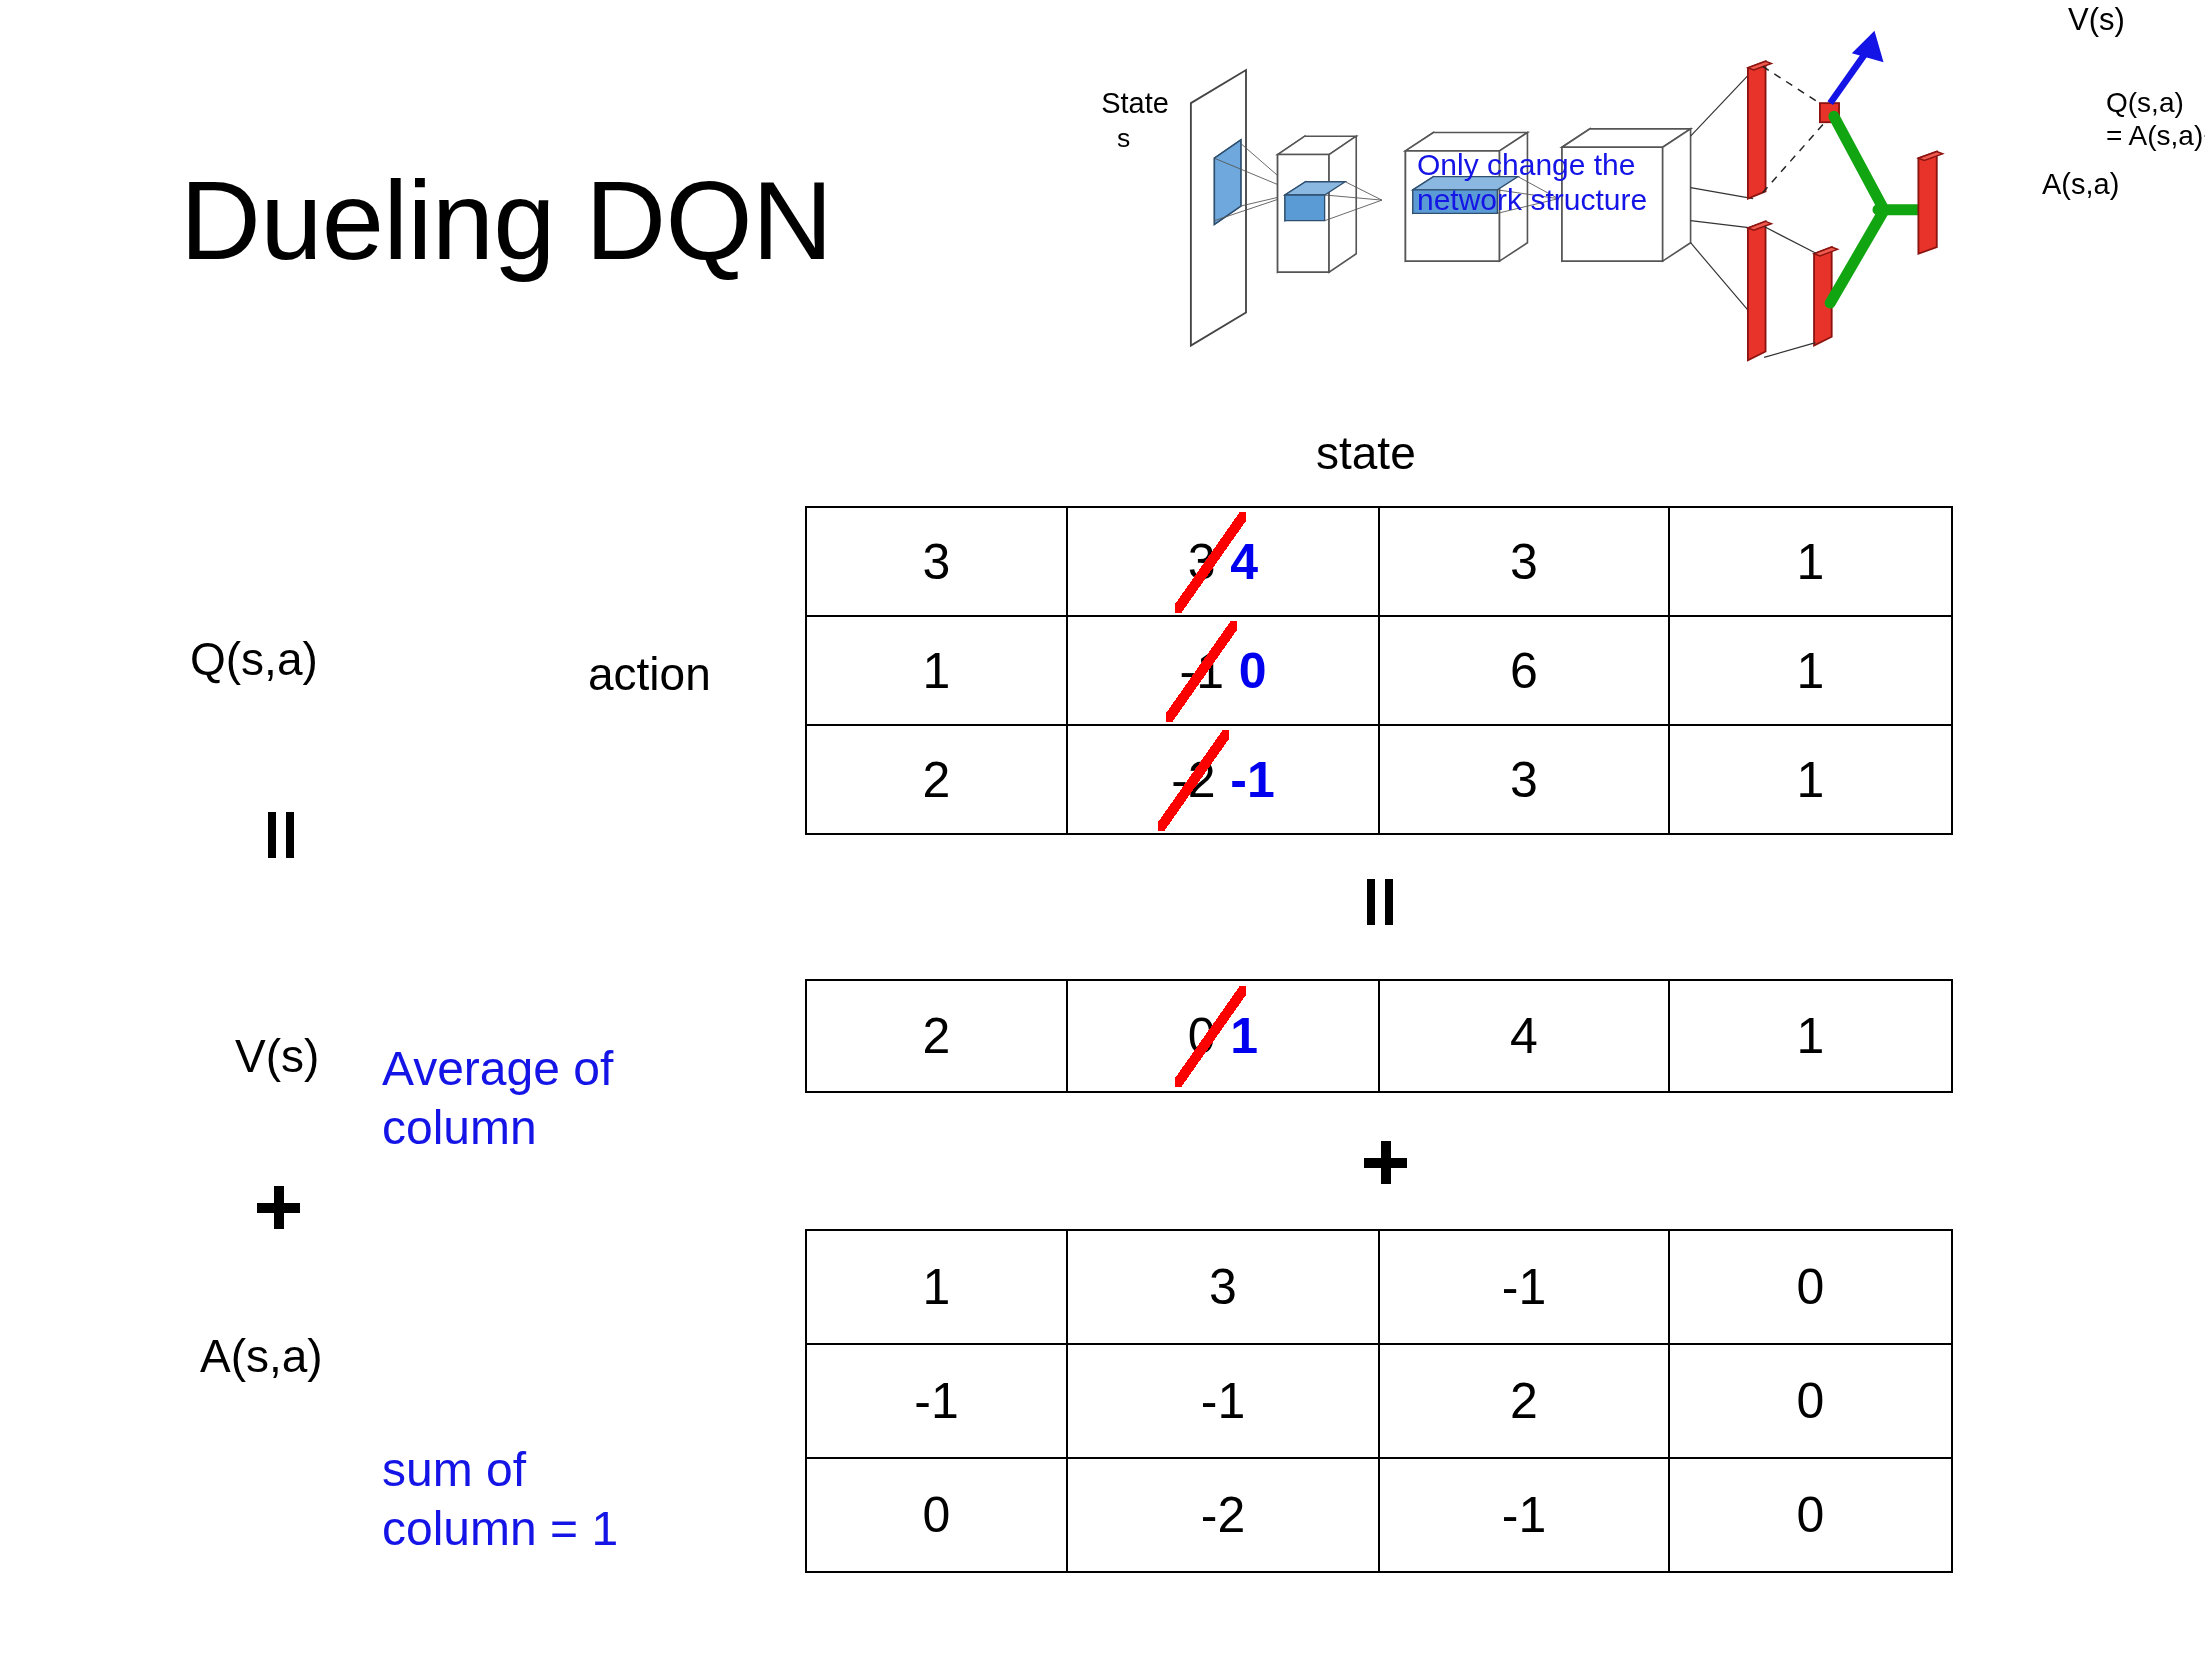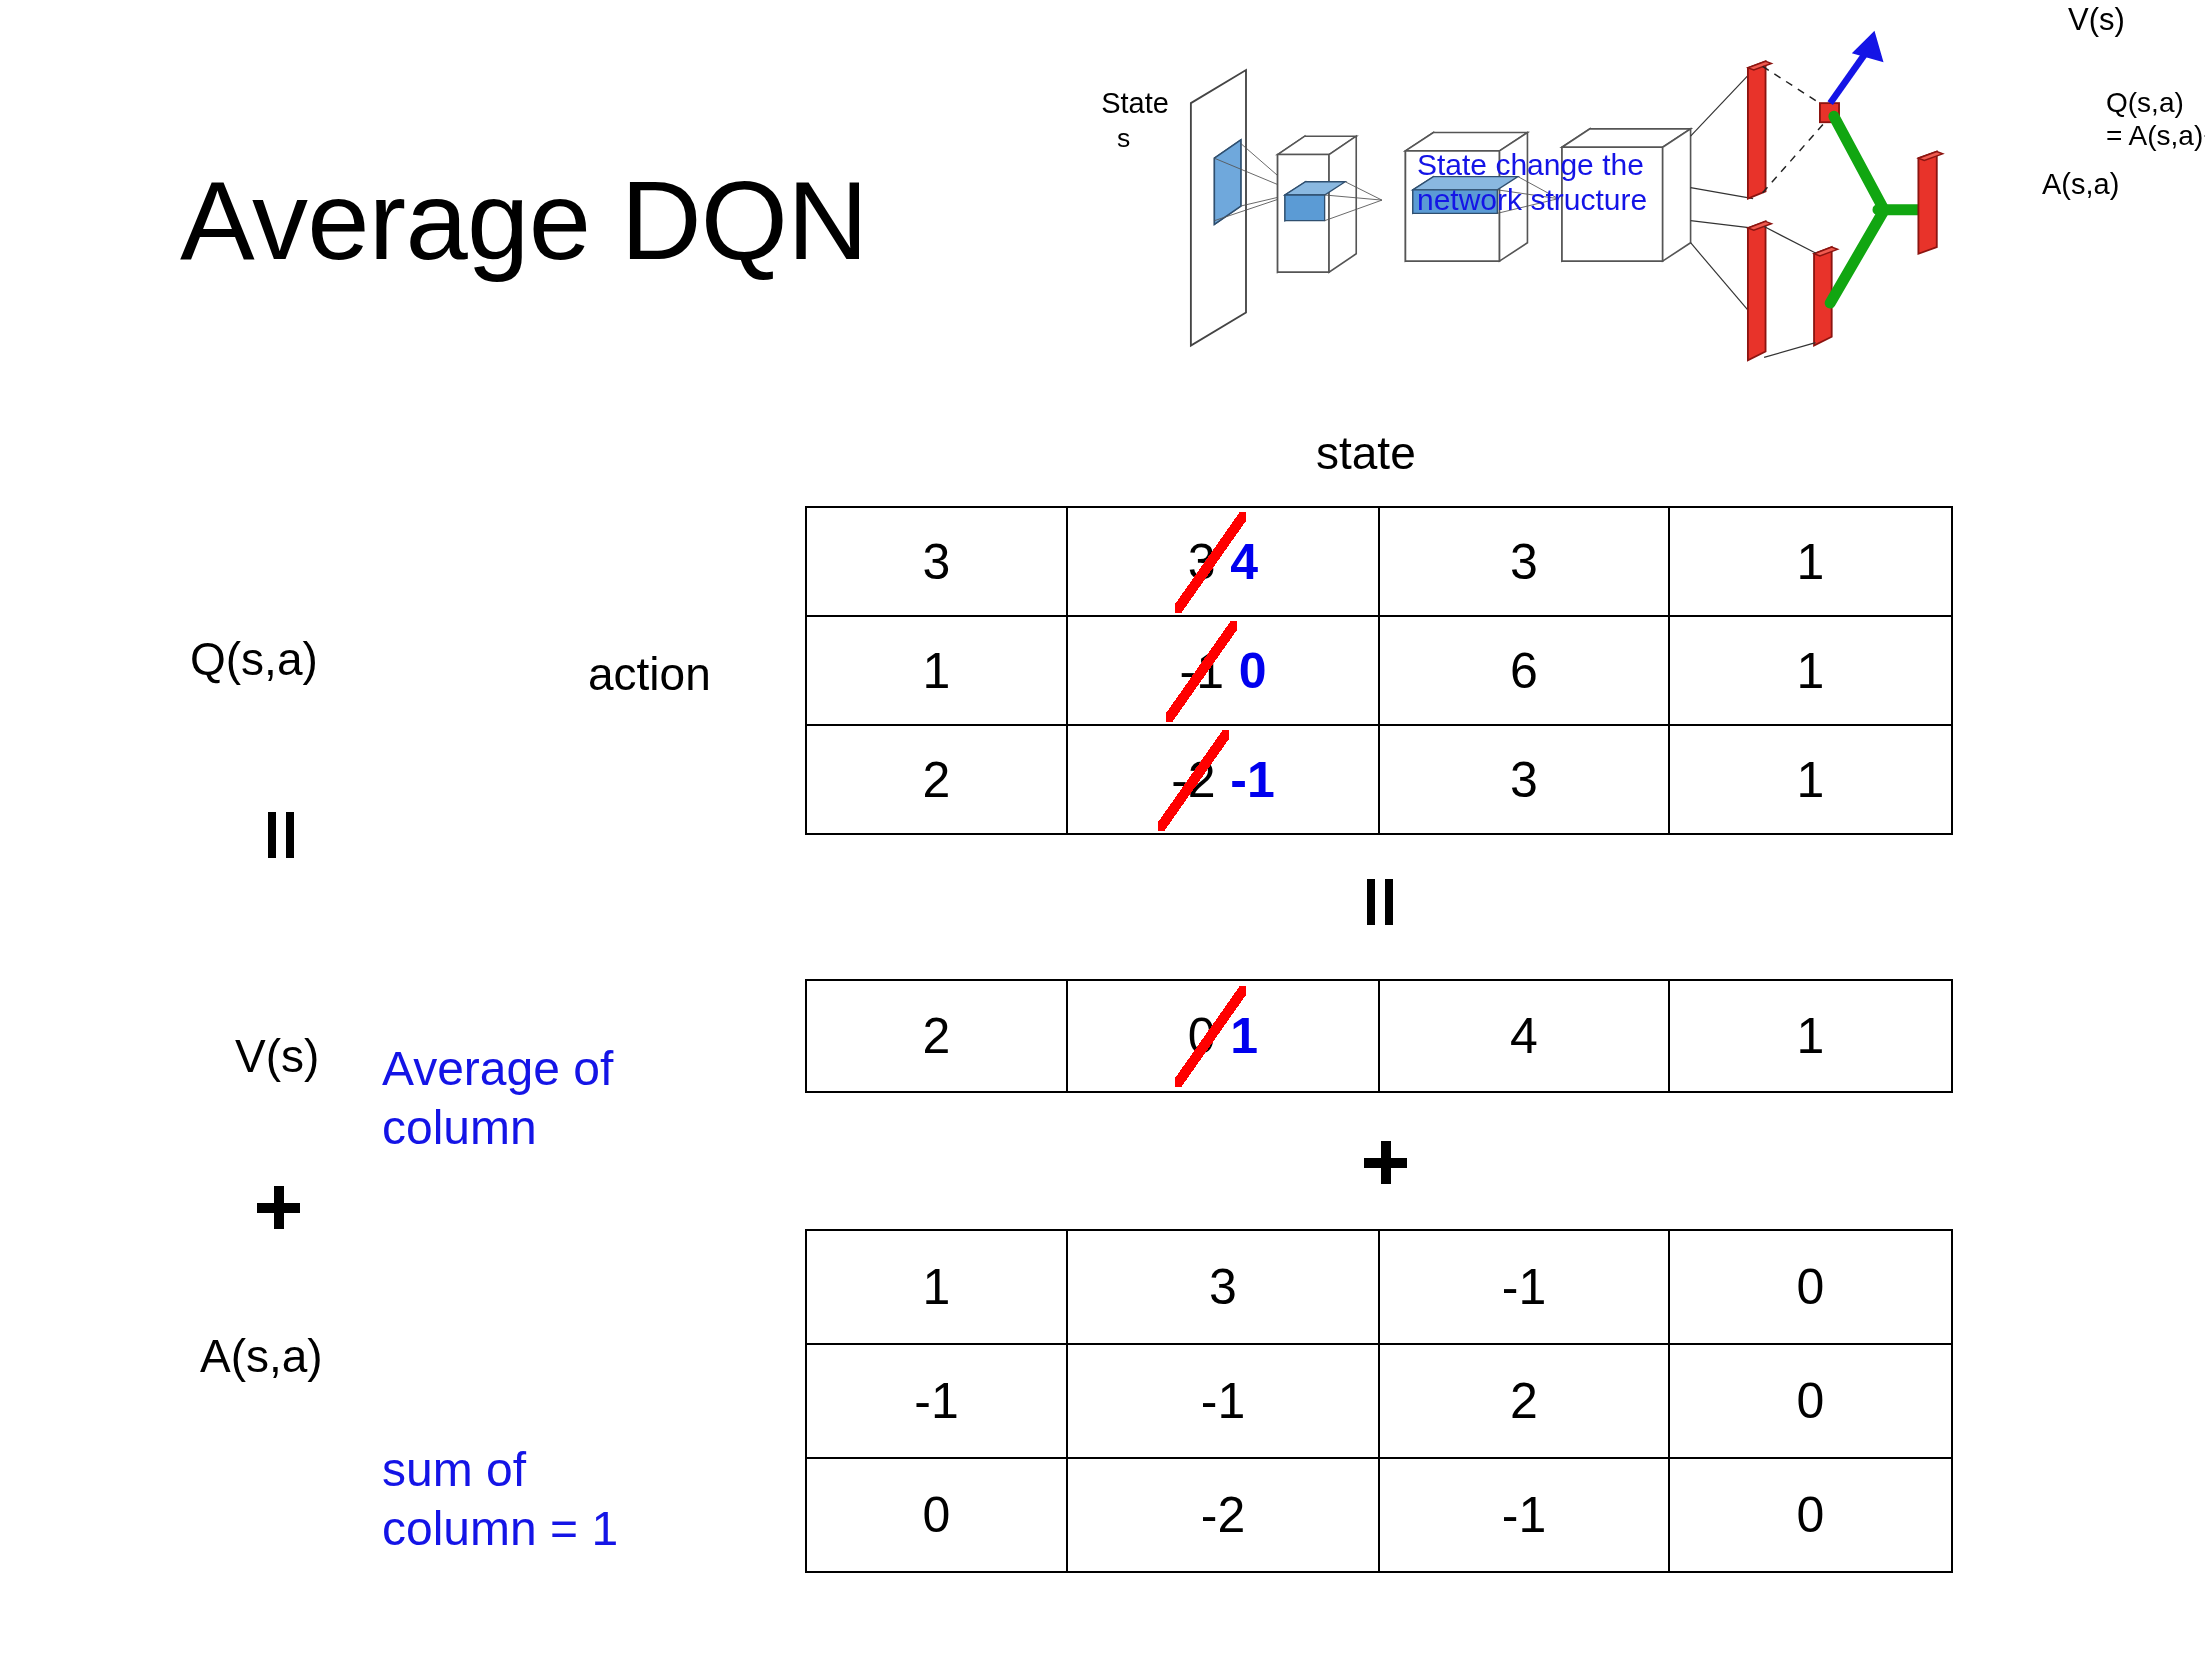--- a/index.html
+++ b/index.html
@@ -174,21 +174,21 @@
   }
   .new-val {
     color: #0000ee;
     font-weight: bold;
     display: inline-block;
   }
 </style>
 </head>
 <body>
 
-<div class="abs" id="slide-title">Average DQN</div>
+<div class="abs" id="slide-title">Dueling DQN</div>
 
 <div class="abs" id="network-diagram">
 
   <svg width="1117" height="412" viewBox="0 0 1520 560">
 
     <g stroke="#444" stroke-width="2.5" fill="#ffffff">
       <polygon points="140,470 140,140 215,95 215,425"></polygon>
     </g>
 
     <g>
@@ -296,21 +296,21 @@
       <polygon points="1130,215 1155,206 1163,209 1138,218" fill="#f05b50" stroke="#8c1410" stroke-width="2"></polygon>
     </g>
   </svg>
 
   <span class="diag-label" id="diag-state-label">State</span>
   <span class="diag-label" id="diag-state-sub">s</span>
   <span class="diag-label" id="diag-vs-label">V(s)</span>
   <span class="diag-label" id="diag-qsa-label">Q(s,a)</span>
   <span class="diag-label" id="diag-qsa-eq-label">= A(s,a)+V(s)</span>
   <span class="diag-label" id="diag-asa-label">A(s,a)</span>
-  <div class="diag-label" id="diag-note">State change the network structure</div>
+  <div class="diag-label" id="diag-note">Only change the network structure</div>
 </div>
 
 <div class="side-label" id="label-qsa">Q(s,a)</div>
 
 <div class="side-label" id="label-action">action</div>
 
 <div class="side-label" id="label-state-top">state</div>
 
 <div class="op-eq-vert" id="op-eq-left">
     <i></i>

